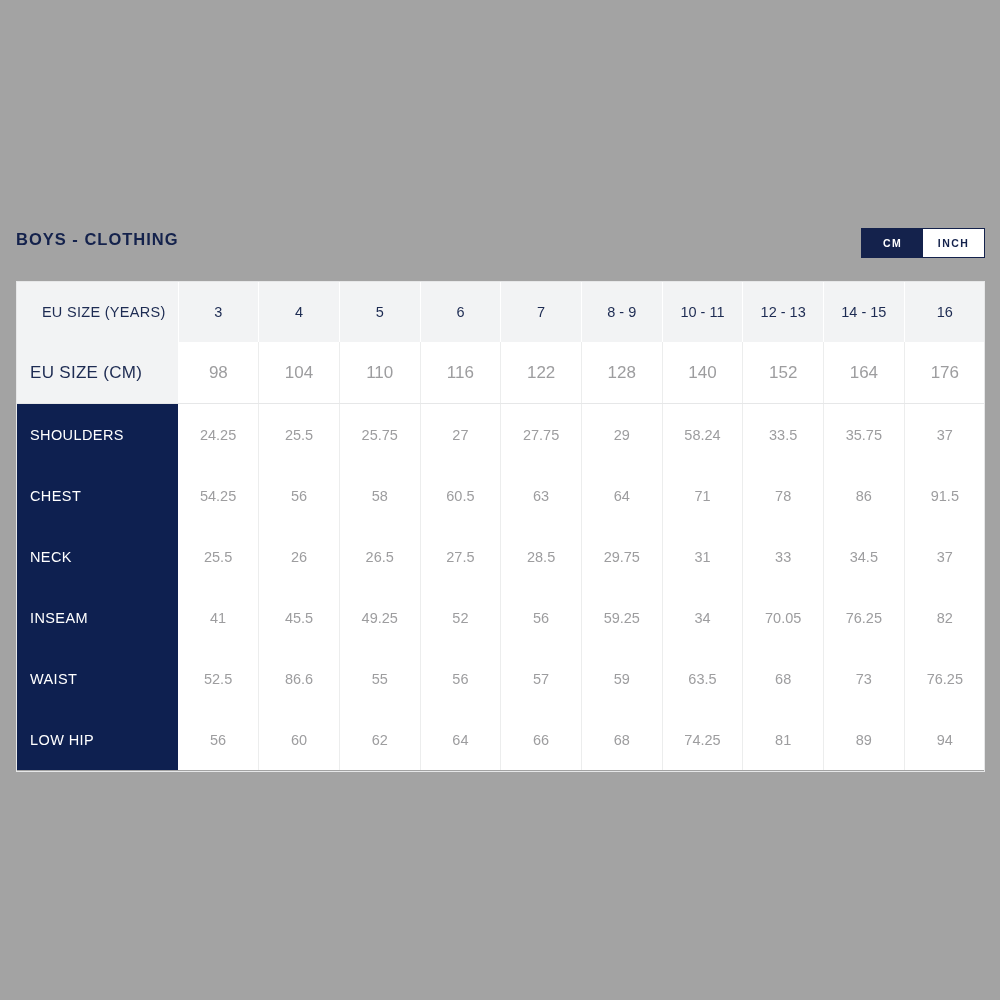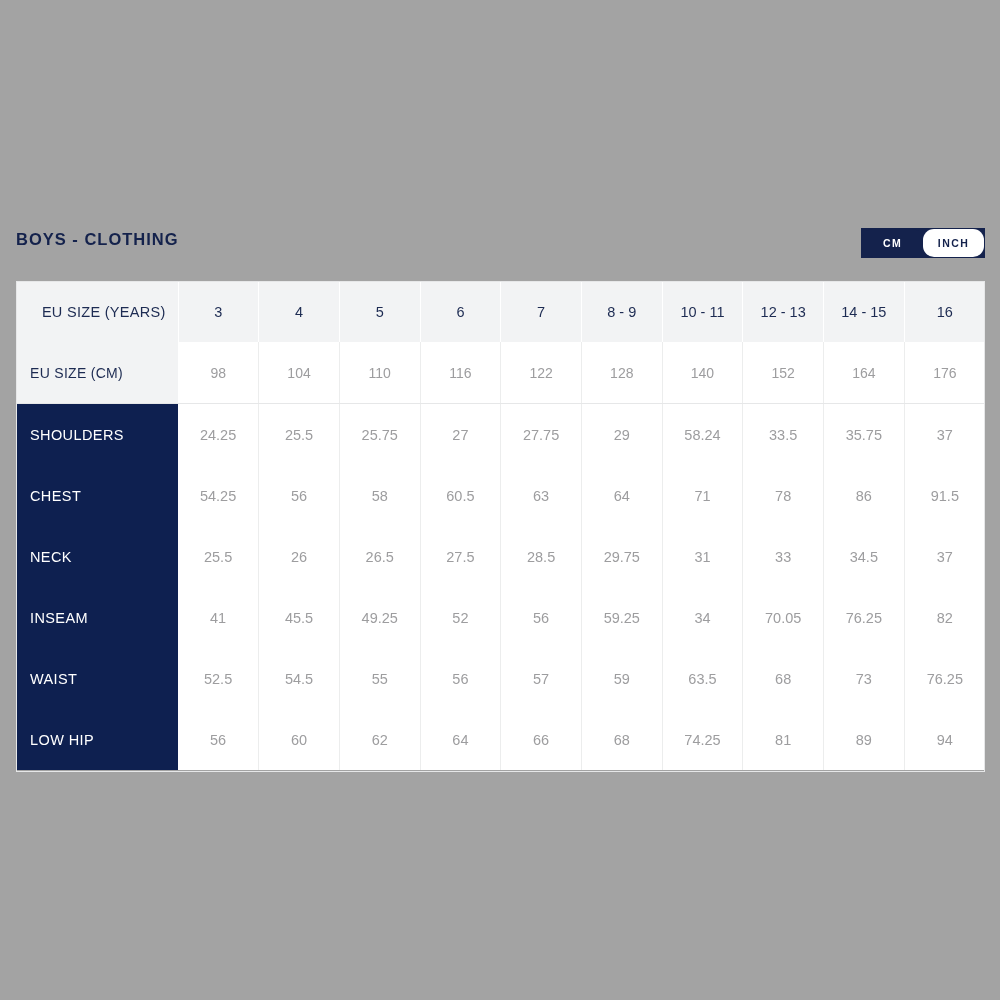--- a/index.html
+++ b/index.html
@@ -58,21 +58,20 @@
     align-items: center;
     justify-content: center;
     width: 61px;
     height: 28px;
     font-size: 10.5px;
     font-weight: bold;
     letter-spacing: 1.4px;
     box-sizing: border-box;
     cursor: pointer;
     user-select: none;
-    border-radius: 11px;
   }
   .unit-btn.active {
     background: #14224c;
     color: #ffffff;
   }
   .unit-btn.inactive {
     background: #ffffff;
     color: #14224c;
   }
 
@@ -115,21 +114,21 @@
     letter-spacing: 0.3px;
   }
 
   
   tr.row-cm td {
     height: 61px;
     background: #ffffff;
     border-right: 1px solid #eceded;
     border-bottom: 1px solid #e6e7e8;
     color: #9d9d9f;
-    font-size: 14px;
+    font-size: 17px;
   }
   tr.row-cm td:last-child { border-right: none; }
   tr.row-cm td.rowlabel {
     background: #f2f3f4;
     text-align: left;
     padding-left: 14px;
     color: #1d2b52;
     border-right: 1px solid #ffffff;
     letter-spacing: 0.3px;
   }
@@ -274,21 +273,21 @@
         <td>59.25</td>
         <td>34</td>
         <td>70.05</td>
         <td>76.25</td>
         <td>82</td>
       </tr>
 
       <tr class="row-data">
         <td class="rowlabel">WAIST</td>
         <td>52.5</td>
-        <td>54.5</td>
+        <td>86.6</td>
         <td>55</td>
         <td>56</td>
         <td>57</td>
         <td>59</td>
         <td>63.5</td>
         <td>68</td>
         <td>73</td>
         <td>76.25</td>
       </tr>
 

